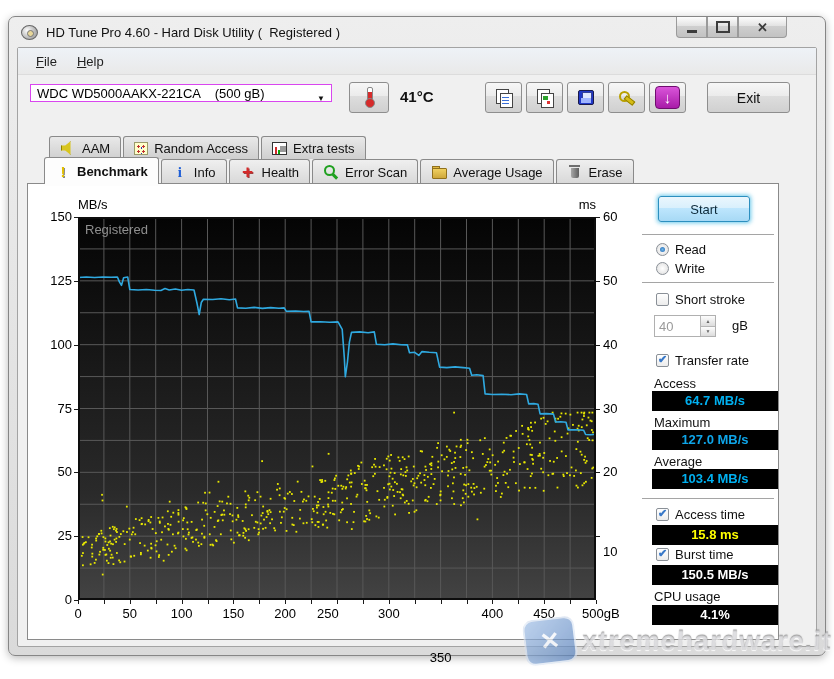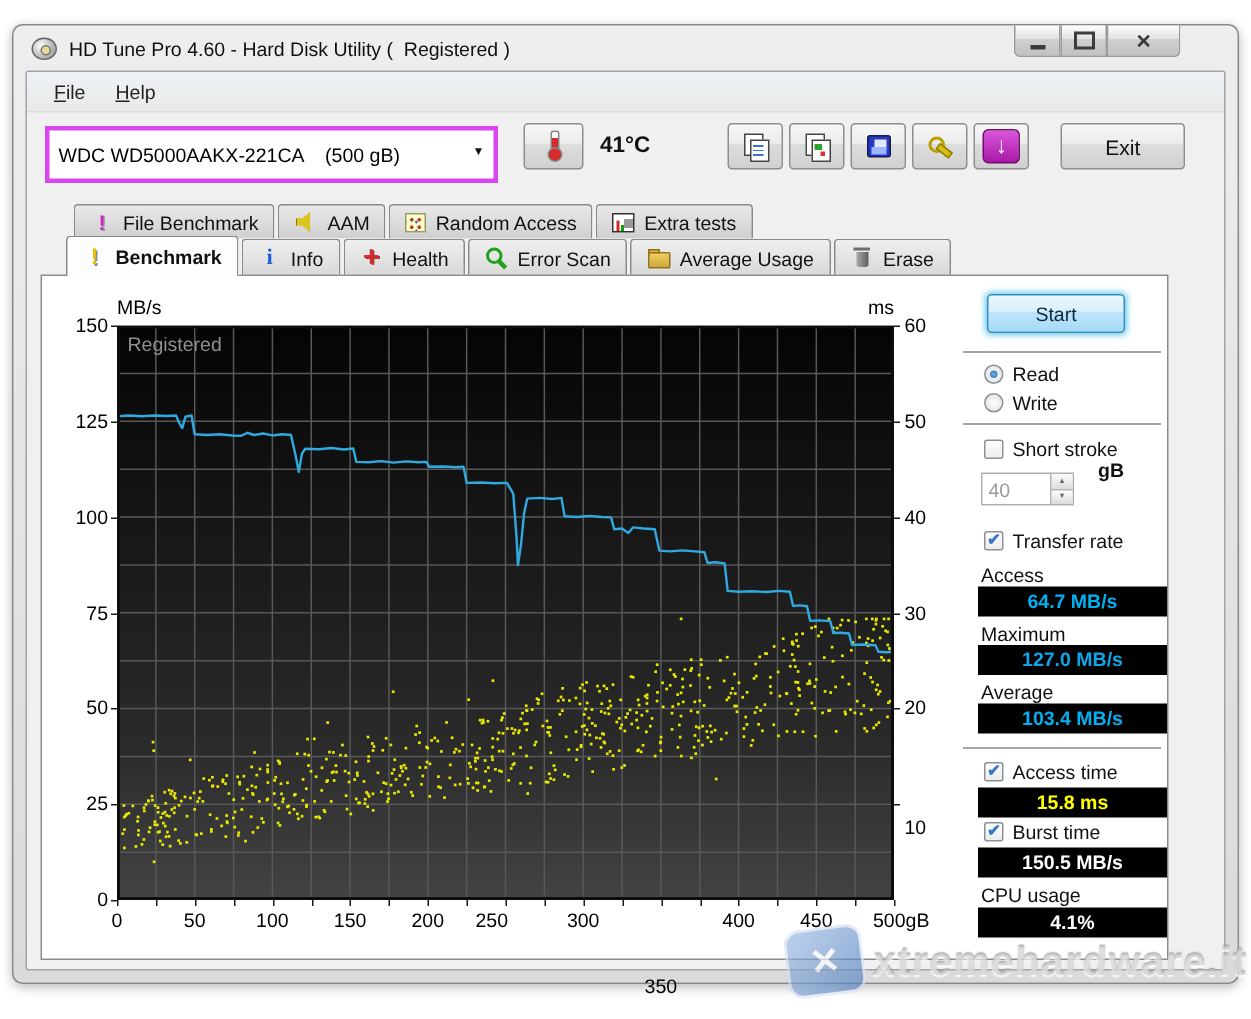--- a/index.html
+++ b/index.html
@@ -20,22 +20,22 @@
   .wb-min::before{content:"";width:10px;height:3px;background:#3c3c3c;margin-top:8px;}
   .wb-max::before{content:"";width:10px;height:8px;border:2px solid #3c3c3c;}
   .wb-close::before{content:"\2715";font-size:13px;font-weight:bold;color:#3c3c3c;}
   .client{position:absolute;left:8px;right:8px;top:30px;bottom:8px;background:#f0f0f0;border:1px solid #a3a3a3;border-radius:2px;}
   
   .menubar{position:absolute;left:0;right:0;top:0;height:27px;background:linear-gradient(#eef2f7,#e9e9e9);
     border-bottom:1px solid #dcdcdc;display:flex;align-items:center;padding-left:8px;}
   .menu-item{font-size:13px;color:#222;padding:4px 10px;cursor:default;}
   
   .toolbar{position:absolute;left:0;right:0;top:28px;height:44px;display:flex;align-items:center;}
-  .combo{position:absolute;left:12px;top:8px;width:302px;height:38px;background:#fff;border:3px solid #d946ef;
-    display:flex;align-items:center;padding:0 6px;font-size:13px;white-space:pre;}
+  .combo{position:absolute;left:12px;top:8px;width:302px;height:18px;background:#fff;border:1px solid #d946ef;
+    display:flex;align-items:flex-end;padding:0 6px;font-size:13px;white-space:pre;}
   .combo-arrow{position:absolute;right:6px;top:9px;font-size:8px;color:#111;}
   .win-btn{border:1px solid #8e8e8e;border-radius:3px;background:linear-gradient(#f7f7f7,#ebebeb 45%,#dddddd 46%,#d0d0d0);
     display:flex;align-items:center;justify-content:center;font-size:13px;color:#111;}
   .therm-btn{position:absolute;left:331px;top:6px;width:40px;height:31px;}
   .temp-label{position:absolute;left:382px;top:12px;font-size:15px;font-weight:bold;color:#111;}
   .toolbuttons{position:absolute;left:467px;top:6px;display:flex;gap:4px;}
   .tool-btn{width:37px;height:31px;}
   .exit-btn{position:absolute;left:689px;top:6px;width:83px;height:31px;font-size:14px;}
   
   .icon{position:relative;display:inline-block;}
@@ -101,21 +101,21 @@
   .ctl-row{position:absolute;display:flex;align-items:center;gap:6px;}
   .rb{width:13px;height:13px;border:1px solid #8a9097;border-radius:50%;background:radial-gradient(#fff,#ddd);position:relative;flex:none;}
   .rb.selected::before{content:"";position:absolute;left:3px;top:3px;width:5px;height:5px;border-radius:50%;background:radial-gradient(#6fb6e8,#1f64b0);}
   .cb{width:13px;height:13px;border:1px solid #8a9097;border-radius:2px;background:linear-gradient(#fff,#ececec);position:relative;flex:none;}
   .cb.checked::before{content:"\2714";position:absolute;left:1px;top:-2px;color:#3878c8;font-size:11px;font-weight:bold;}
   .spinner{position:absolute;left:14px;top:131px;width:62px;height:22px;border:1px solid #b0b0b0;background:#fff;}
   .spin-value{position:absolute;left:4px;top:3px;font-size:13px;color:#9a9a9a;}
   .spin-btns{position:absolute;right:0;top:0;width:15px;height:100%;display:flex;flex-direction:column;}
   .spin-btn{flex:1;border-left:1px solid #b5b5b5;background:linear-gradient(#fdfdfd,#dcdcdc);display:flex;align-items:center;justify-content:center;font-size:5px;color:#666;}
   .spin-btn + .spin-btn{border-top:1px solid #b5b5b5;}
-  .unit-gb{position:absolute;left:92px;top:122px;font-weight:bold;}
+  .unit-gb{position:absolute;left:92px;top:134px;}
   .stat-label{position:absolute;left:14px;}
   .vbox{position:absolute;left:12px;width:126px;height:20px;background:#000;color:#fff;font-size:13px;font-weight:bold;
     text-align:center;line-height:20px;}
   
   .watermark{position:absolute;left:524px;top:618px;display:flex;align-items:center;gap:6px;z-index:50;opacity:.85;}
   .wm-logo{width:52px;height:46px;border-radius:10px;background:linear-gradient(135deg,#9dbce4,#5580bd);border:2px solid rgba(255,255,255,.7);
     transform:rotate(-7deg);display:flex;align-items:center;justify-content:center;color:#f2f6fb;font-size:24px;font-weight:bold;opacity:.8;}
   .wm-text{font-size:27px;font-weight:bold;letter-spacing:1px;color:rgba(205,205,210,.75);
     text-shadow:0 1px 1px #fff,0 -1px 1px #8d8d8d;transform:skewX(-3deg);}
 </style>
@@ -162,24 +162,20 @@
             <span class="icon icon-keys-icon"></span>
           </div>
           <div class="win-btn tool-btn">
             <span class="icon icon-update-icon"></span>
           </div>
         </div>
       <div class="win-btn exit-btn">Exit</div>
     </div>
 
     <div class="tabrow tabrow-back" id="tabrow-back">
-        <div class="tab">
-          <span class="tico icon-file-benchmark-icon"></span>
-          <span>File Benchmark</span>
-        </div>
         <div class="tab">
           <span class="tico icon-aam-icon"></span>
           <span>AAM</span>
         </div>
         <div class="tab">
           <span class="tico icon-random-access-icon"></span>
           <span>Random Access</span>
         </div>
         <div class="tab">
           <span class="tico icon-extra-tests-icon"></span>

